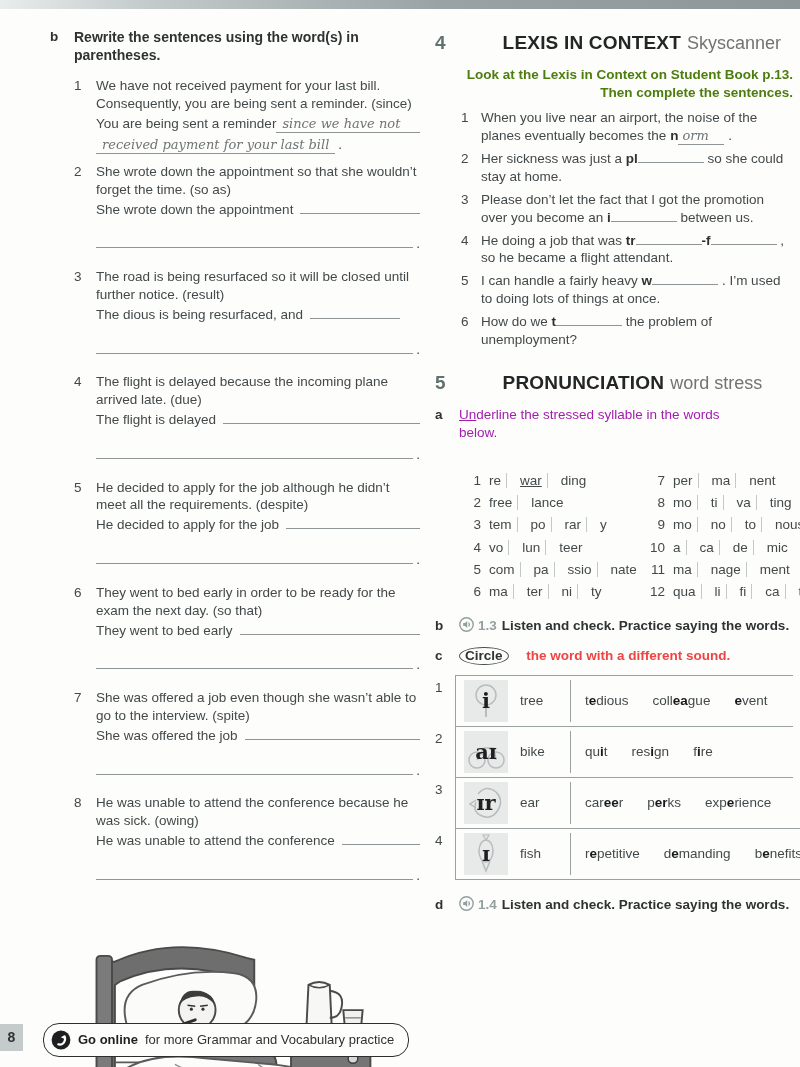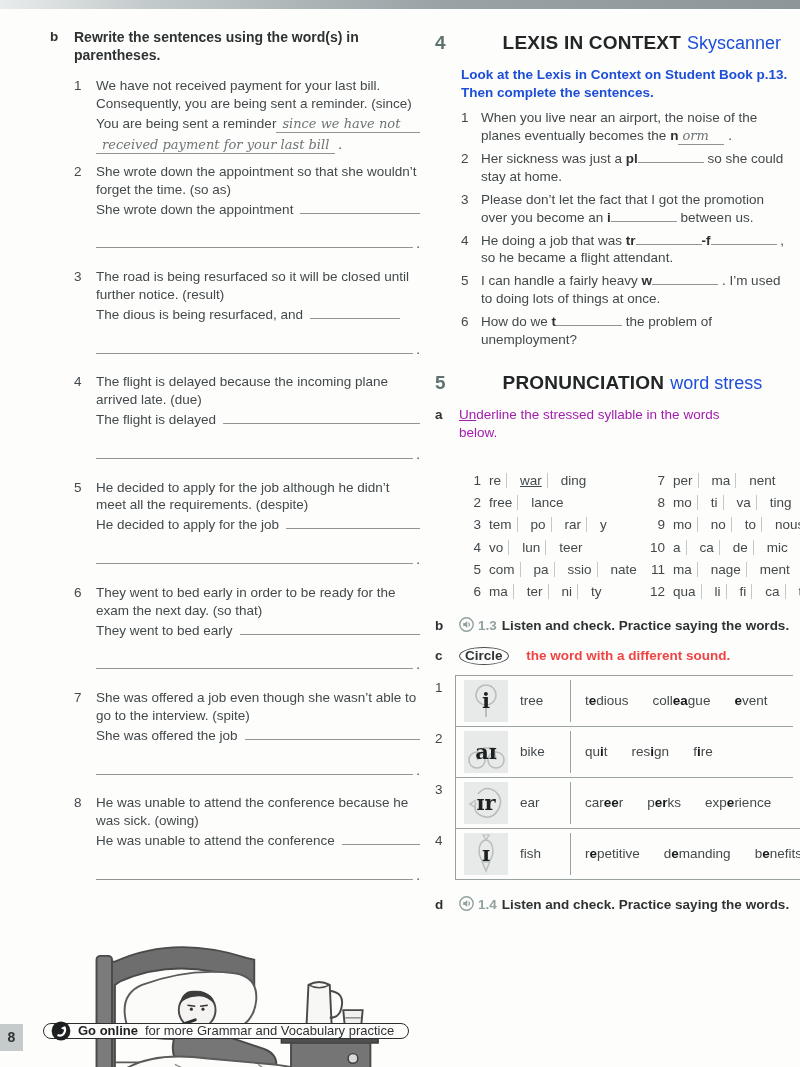--- a/index.html
+++ b/index.html
@@ -44,23 +44,23 @@
   .grow { flex:1 1 auto; }
   .hand:empty { display:none; }
 
   
   .illustration { margin:26px 0 0 8px; }
 
   
   .ex-header { margin-bottom:10px; }
   .ex-num { font-size:19px; font-weight:bold; color:#5f7270; margin-right:12px; }
   .ex-head { font-size:19px; font-weight:bold; color:#232627; letter-spacing:0.2px;margin-left:45px; }
-  .ex-sub { font-size:18px; color:#1d4ed8; margin-left:6px; }
+  .ex-sub { font-size:18px; color:#737373; margin-left:6px; }
   .indent { margin-left:26px; }
-  .lex-instr { font-weight:bold; color:#1d4ed8; margin-bottom:8px; width:332px; }
+  .lex-instr { font-weight:bold; color:#4d7c0f; margin-bottom:8px; width:332px;text-align:right; }
 
   
   .lx-item { display:flex; margin-bottom:5px; }
   .lx-num { flex:0 0 20px; }
   .lx-body { flex:1; }
   .lx-b { font-weight:bold; color:#2e3233; }
   .blank { display:inline-block; width:66px; border-bottom:1.2px solid #8f9597; height:0.95em; vertical-align:baseline; }
   .hand-blank { display:inline-block; min-width:46px; border-bottom:1.2px solid #8f9597; text-align:left; padding:0 4px; }
 
   
@@ -116,21 +116,21 @@
   .opt b { color:#17191a; }
   .opt span:empty { display:none; }
 
   
   .page-tab {
     position:absolute; left:0; top:1024px; width:23px; height:27px;
     background:#c5cacb; color:#2e3233; font-weight:bold;
     display:flex; align-items:center; justify-content:center; font-size:14px;
   }
   .go-banner {
-    position:absolute; left:43px; top:1023px; height:16px;
+    position:absolute; left:43px; top:1023px; height:34px;
     border:1.6px solid #2c2f30; border-radius:16px;
     display:flex; align-items:center; padding:0 14px 0 7px; gap:7px;
     background:#fdfdfb;
   }
   .go-bold { font-weight:bold; color:#1d2021; font-size:13px; }
   .go-rest { color:#2e3233; font-size:13px;text-align:center; }
 </style>
 </head>
 <body>
 

